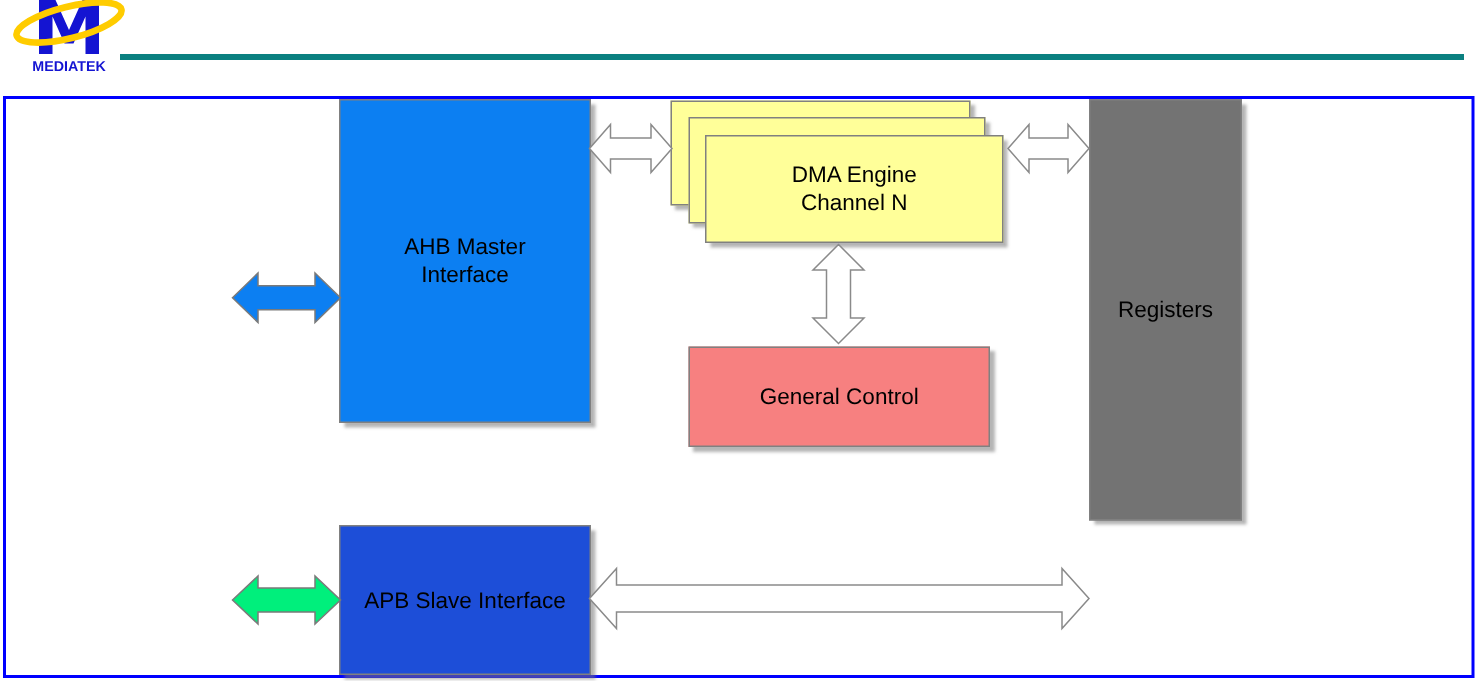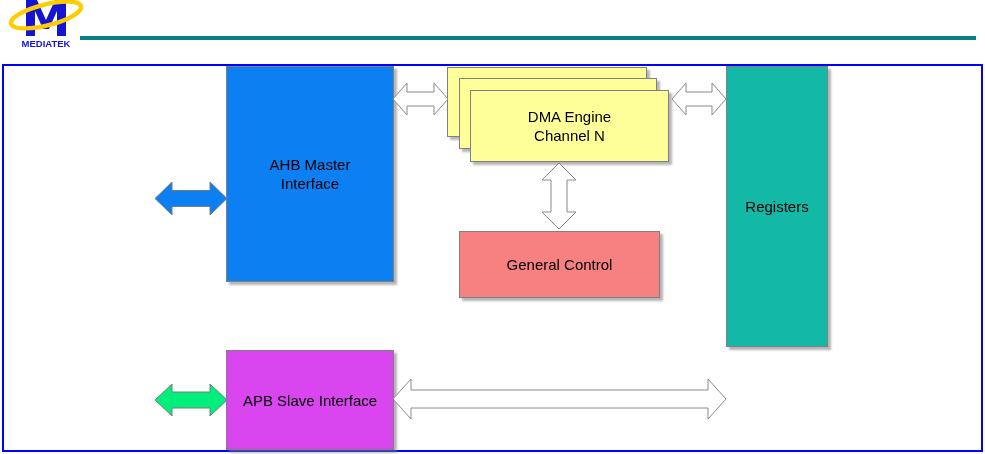--- a/index.html
+++ b/index.html
@@ -22,32 +22,32 @@
        align-items:center;justify-content:center;text-align:center;
        color:#000000;font-size:15px;line-height:19px;}
 
   .shadowed{box-shadow:3px 3px 2px rgba(120,120,120,.55);}
 
   
   #ahb{left:226px;top:66px;width:168px;height:216px;
        background:#0c7ff2;border:1px solid #808080;}
   
   #apb{left:226px;top:350px;width:168px;height:100px;
-       background:#d946ef;border:1px solid #808080;}
+       background:#1d4ed8;border:1px solid #808080;}
   
   .dma{background:#ffff99;border:1px solid #808080;}
   #dma-back{left:447px;top:67px;width:200px;height:70px;}
   #dma-mid{left:459px;top:78px;width:198px;height:71px;}
   #dma-front{left:470px;top:90px;width:199px;height:72px;}
   
   #genctl{left:459px;top:231px;width:201px;height:67px;
           background:#f78080;border:1px solid #808080;}
   
   #regs{left:726px;top:66px;width:102px;height:281px;
-        background:#14b8a6;border:1px solid #808080;}
+        background:#737373;border:1px solid #808080;}
 
   .arrow-layer{position:absolute;left:0;top:0;width:985px;height:454px;
                pointer-events:none;}
 </style>
 </head>
 <body>
 
 <div id="header">
 
   <div id="logo" aria-label="MediaTek logo">

